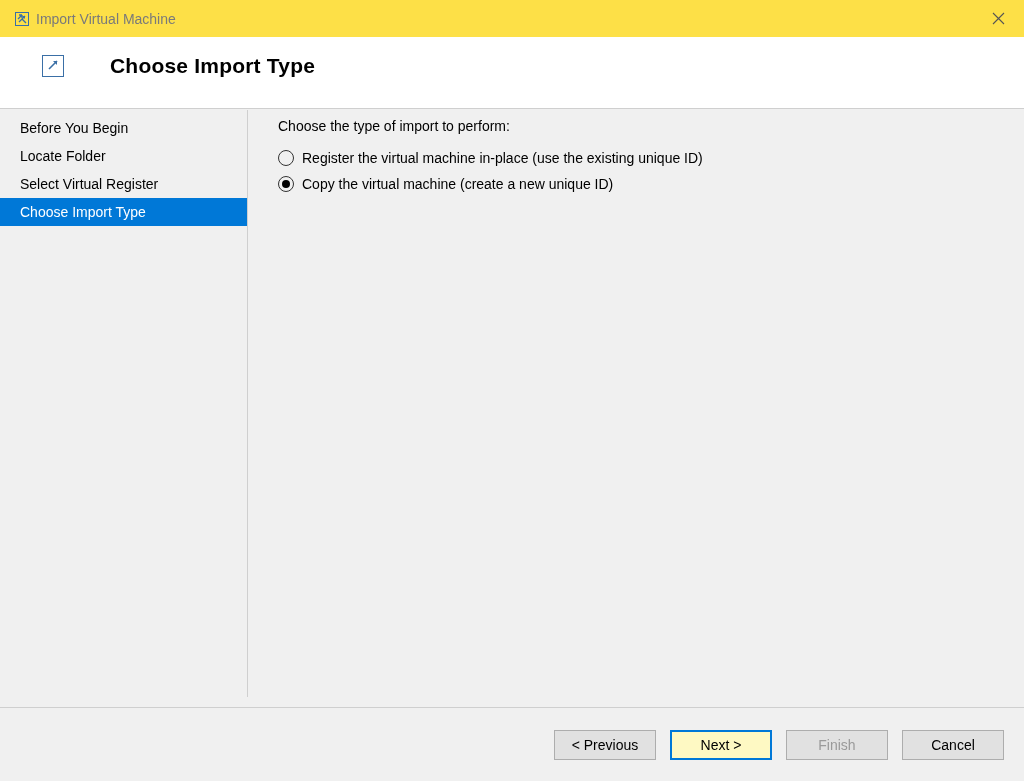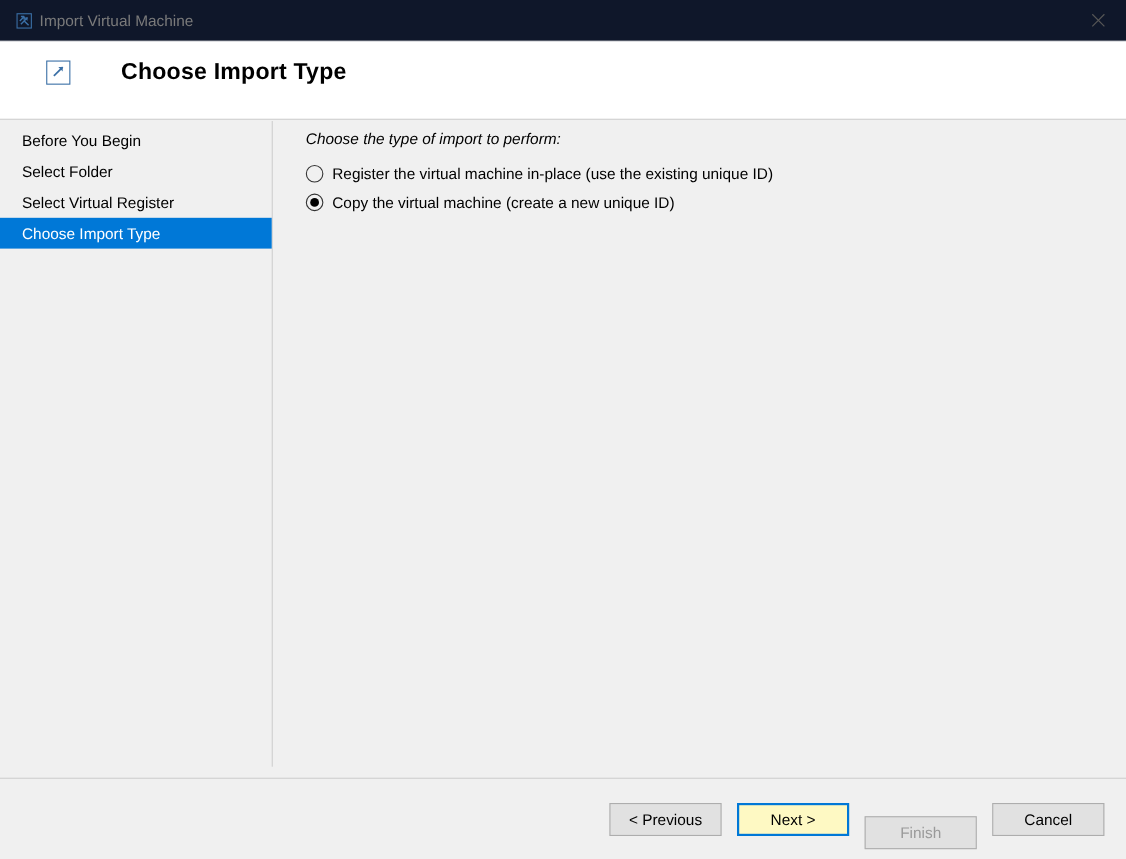--- a/index.html
+++ b/index.html
@@ -9,21 +9,21 @@
       background: #f0f0f0;
       color: #000;
       width: 1024px;
       height: 781px;
       overflow: hidden;
       display: flex;
       flex-direction: column;
     }
     .titlebar {
       height: 38px;
-      background: #0f172a;
+      background: #fde047;
       display: flex;
       align-items: center;
       padding: 0 6px 0 14px;
       border-bottom: 1px solid #fff;
     }
     .titlebar-icon {
       width: 16px; height: 16px;
       display: inline-flex;
       align-items: center; justify-content: center;
       margin-right: 6px;
@@ -95,21 +95,20 @@
       color: #fff;
     }
 
     .content {
       flex: 1;
       padding: 8px 20px 0 30px;
     }
     .content-instruction {
       font-size: 14px;
       margin-bottom: 16px;
-      font-style: italic;
     }
     .radio-row {
       display: flex;
       align-items: flex-start;
       margin-bottom: 10px;
       cursor: pointer;
       font-size: 14px;
     }
     .radio {
       width: 16px; height: 16px;
@@ -148,21 +147,20 @@
     }
     .btn.primary {
       border: 2px solid #0078d7;
       background: #fef9c3;
       padding: 0 9px;
     }
     .btn.disabled {
       color: #9a9a9a;
       cursor: default;
       background: #e1e1e1;
-      margin-top: 12px;
     }
   </style>
 </head>
 <body>
 
 <div class="titlebar">
   <span class="titlebar-icon">
     <svg width="16" height="16" viewBox="0 0 16 16">
       <rect x="1.5" y="1.5" width="13" height="13" fill="none" stroke="#3a6fa6" stroke-width="1"></rect>
       <path d="M4 8 L8 4 M8 4 L8 7 M8 4 L5 4 M8 8 L12 12" stroke="#3a6fa6" stroke-width="1.3" fill="none"></path>
@@ -189,21 +187,21 @@
     </div>
   </div>
   <div class="header-title">Choose Import Type</div>
 </div>
 
 <div class="divider-top"></div>
 
 <div class="body">
   <div class="sidebar">
     <div class="sidebar-item">Before You Begin</div>
-    <div class="sidebar-item">Select Folder</div>
+    <div class="sidebar-item">Locate Folder</div>
     <div class="sidebar-item">Select Virtual Register</div>
     <div class="sidebar-item active">Choose Import Type</div>
   </div>
 
   <div class="content">
     <div class="content-instruction">Choose the type of import to perform:</div>
 
     <label class="radio-row">
       <span class="radio"></span>
       <span>Register the virtual machine in-place (use the existing unique ID)</span>

